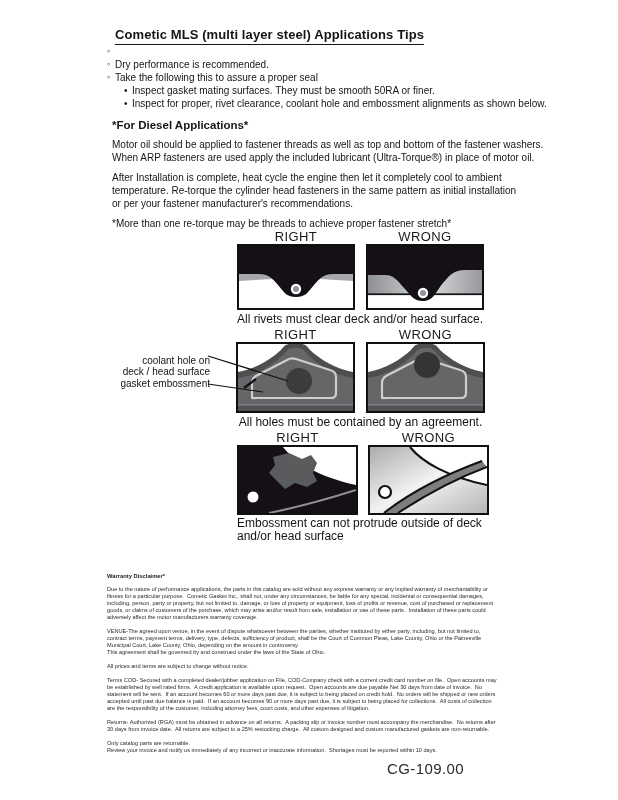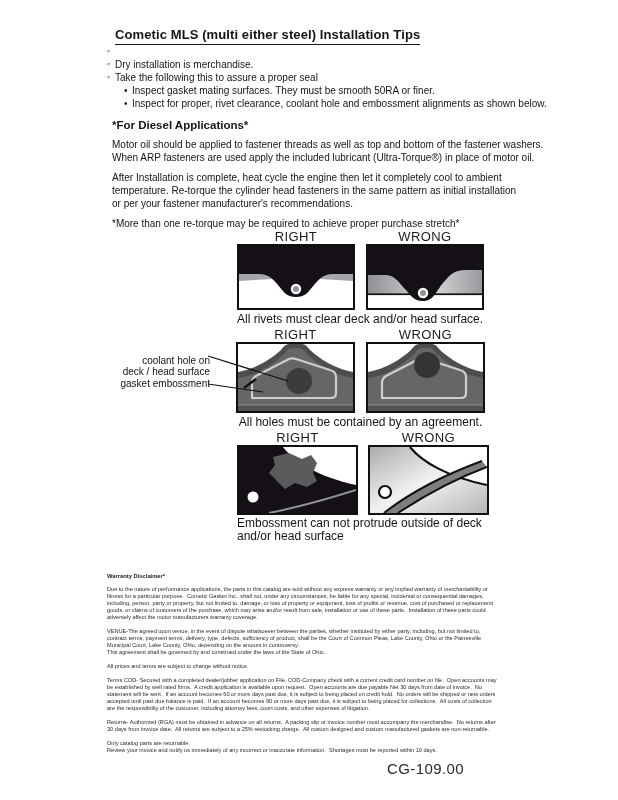--- a/index.html
+++ b/index.html
@@ -35,29 +35,29 @@
   .legal{left:107px;top:573px;width:445px;font-size:5.6px;line-height:7px;color:#2a2a2a;}
   .legal h3{font-size:5.8px;margin:0 0 6px 0;color:#1d1d1d;}
   .legal p{margin:0 0 7px 0;white-space:pre-wrap;}
   .pagenum{left:387px;top:760px;font-size:15px;letter-spacing:0.4px;color:#2a2a2a;}
 </style>
 </head>
 <body>
 
 <div class="page">
 
-  <div class="abs title">Cometic MLS (multi either steel) Installation Tips</div>
+  <div class="abs title">Cometic MLS (multi layer steel) Applications Tips</div>
 
   <div class="abs tips">
     <div class="tip">
       <span class="mark">◦</span>
     </div>
     <div class="tip">
       <span class="mark">◦</span>
-      <span>Dry installation is merchandise.</span>
+      <span>Dry performance is recommended.</span>
     </div>
     <div class="tip">
       <span class="mark">◦</span>
       <span>Take the following this to assure a proper seal</span>
     </div>
     <div class="tip sub">
       <span class="mark">•</span>
       <span>Inspect gasket mating surfaces.  They must be smooth 50RA or finer.</span>
     </div>
     <div class="tip sub">
@@ -66,21 +66,21 @@
     </div>
   </div>
 
   <div class="abs diesel">
     <h2>*For Diesel Applications*</h2>
     <p>Motor oil should be applied to fastener threads as well as top and bottom of the fastener washers.
 When ARP fasteners are used apply the included lubricant (Ultra-Torque®) in place of motor oil.</p>
     <p>After Installation is complete, heat cycle the engine then let it completely cool to ambient
 temperature. Re-torque the cylinder head fasteners in the same pattern as initial installation
 or per your fastener manufacturer's recommendations.</p>
-    <p class="note">*More than one re-torque may be required to achieve proper purchase stretch*</p>
+    <p class="note">*More than one re-torque may be threads to achieve proper fastener stretch*</p>
   </div>
 
   <div class="abs dlabel" style="left:237px;top:229px;">RIGHT</div>
   <div class="abs dlabel" style="left:366px;top:229px;">WRONG</div>
 
   <div class="abs dbox" style="left:237px;top:244px;width:118px;height:66px;">
     <svg width="114" height="62" viewBox="0 0 114 62">
       <path d="M0,28 H19 C25,28 29,30 33,33 L0,35 Z" fill="#a4a6a9"></path>
       <path d="M114,28 H95 C89,28 85,30 81,33 L114,35 Z" fill="#a4a6a9"></path>
       <path d="M0,0 H114 V28 H95 C85,28 81,32 75,39 C69,46 67,51 57,51 C47,51 45,46 39,39 C33,32 29,28 19,28 H0 Z" fill="#141015"></path>

